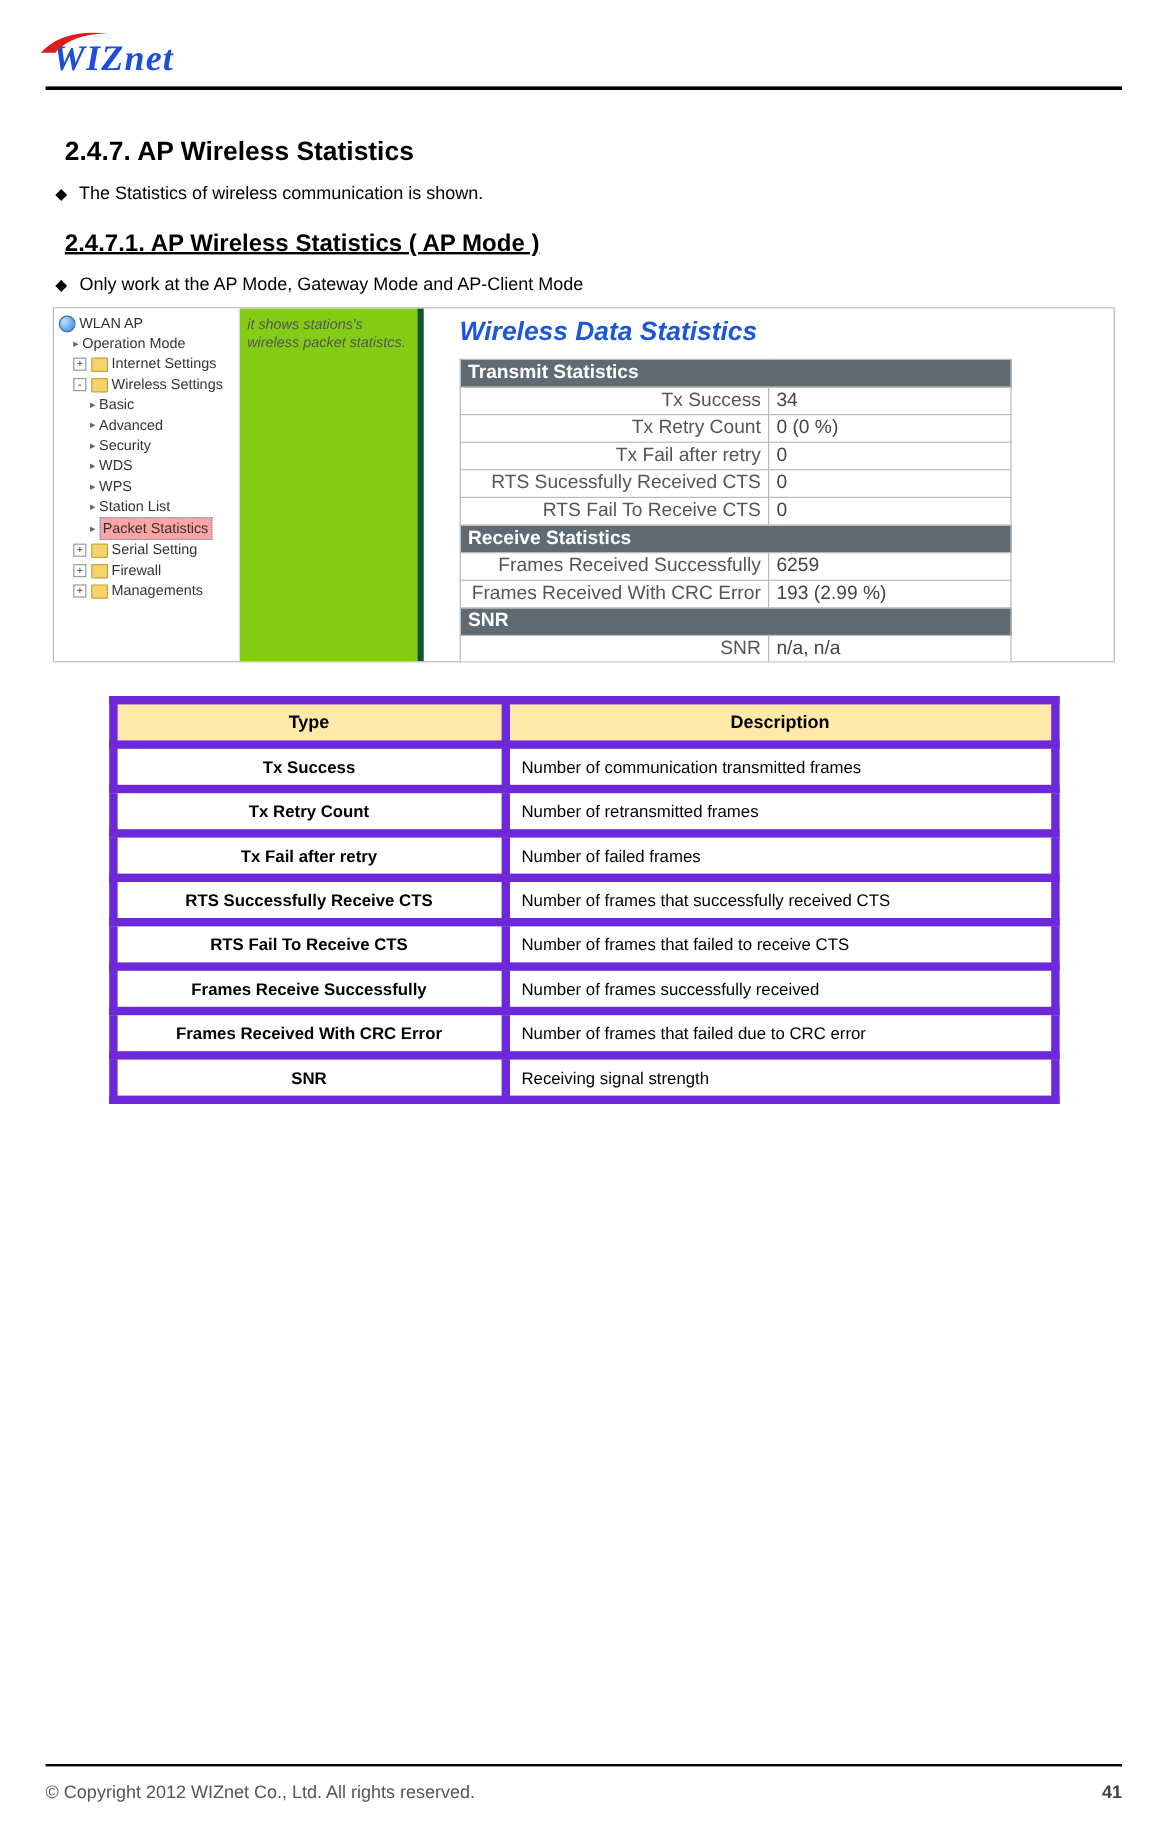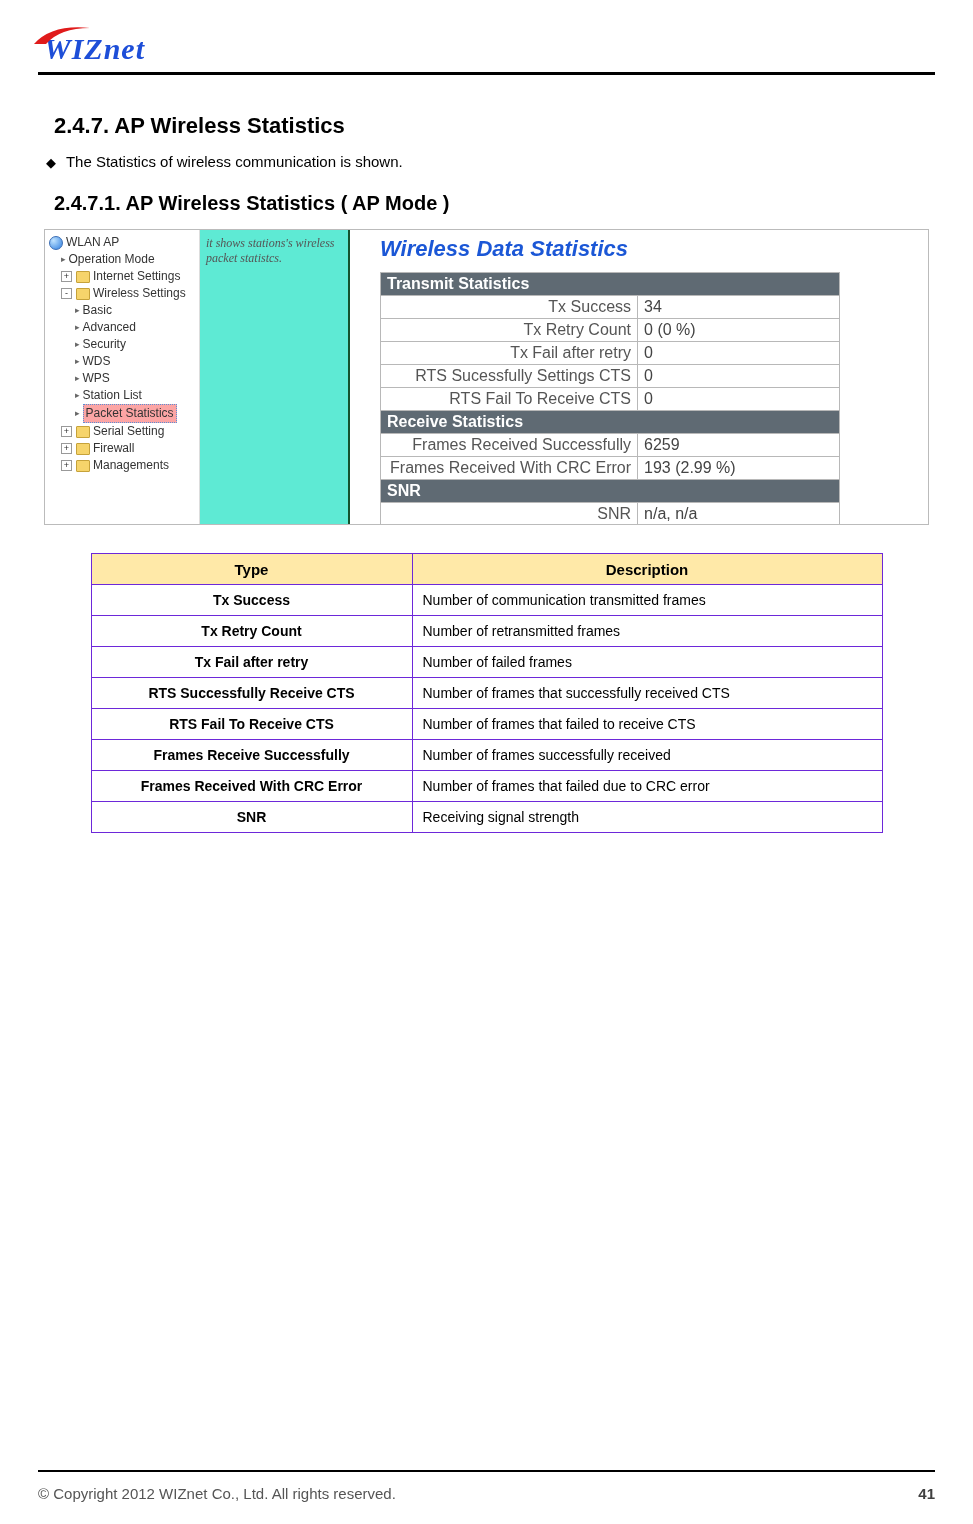--- a/index.html
+++ b/index.html
@@ -10,59 +10,59 @@
   
   .logo-row{height:56px;display:flex;align-items:flex-end;}
   .logo{font-family:"Times New Roman",serif;font-style:italic;font-weight:bold;
     font-size:30px;color:#1d4ed8;letter-spacing:1px;position:relative;margin-left:6px;}
   .logo .swoosh{position:absolute;left:-12px;top:-10px;width:60px;height:26px;}
   .rule-thick{height:3px;background:#000;margin-top:6px;}
 
   
   .content{padding:12px 6px 0 6px;}
   h2.sec{font-size:22px;font-weight:bold;margin:26px 0 14px 10px;}
-  h3.sec{font-size:20px;font-weight:bold;margin:22px 0 14px 10px;}
+  h3.sec{font-size:20px;font-weight:bold;margin:22px 0 14px 10px;text-decoration:underline;}
   p.bul{font-size:15px;margin:10px 0 10px 2px;}
   p.bul .dia{font-size:13px;margin-right:6px;}
 
   
   .shot{border:1px solid #bbb;display:flex;font-size:12px;color:#333;
     margin-top:8px;height:294px;overflow:hidden;}
   .shot .tree{width:148px;border-right:1px solid #ddd;background:#fff;
     padding:4px 2px 4px 4px;line-height:17px;}
   .tree .l0{display:flex;align-items:center;gap:3px;}
   .tree .l1{display:flex;align-items:center;gap:3px;padding-left:12px;}
   .tree .l2{display:flex;align-items:center;gap:3px;padding-left:26px;}
   .tree .arrow{font-size:9px;color:#666;}
   .tree .fold{width:12px;height:10px;background:#f6d46b;border:1px solid #c6a23a;
     display:inline-block;border-radius:1px;}
   .tree .pm{width:9px;height:9px;border:1px solid #999;font-size:9px;line-height:8px;
     text-align:center;display:inline-block;margin-right:1px;}
   .tree .sel{background:#fca5a5;border:1px dotted #5a8fd6;padding:0 2px;}
   .tree .globe{width:12px;height:12px;border-radius:50%;
     background:radial-gradient(circle at 30% 30%,#bfe3ff,#2f7fe0);
     display:inline-block;border:1px solid #3a6db5;}
-  .shot .hint{width:136px;background:#5eead4;border-right:2px solid #14532d;
-    padding:6px 6px;color:#555;font-style:italic;font-size:12px;line-height:15px;font-family:Liberation Serif, serif;}
+  .shot .hint{width:136px;background:#84cc16;border-right:5px solid #14532d;
+    padding:6px 6px;color:#555;font-style:italic;font-size:12px;line-height:15px;}
   .shot .main{flex:1;padding:4px 10px 10px 30px;}
   .main h4{color:#1b57d6;font-size:22px;font-style:italic;font-weight:bold;
     margin:2px 0 10px 0;font-family:Arial,sans-serif;}
   table.stats{border-collapse:collapse;width:460px;font-size:16px;}
   table.stats td{border:1px solid #b8b8b8;padding:2px 6px;height:16px;}
   table.stats td.lbl{width:56%;text-align:right;color:#555;background:#fff;}
   table.stats td.val{background:#fff;color:#444;}
   table.stats tr.hdr td{background:#5f6a73;color:#fff;font-weight:bold;text-align:left;}
   .resetrow{width:460px;text-align:right;margin-top:6px;}
   .btn{font-size:12px;border:1px solid #999;background:#b91c1c;
     padding:2px 8px;border-radius:2px;}
 
   
   table.desc{border-collapse:collapse;margin:28px auto 0 auto;width:792px;
     font-size:14px;border:1.6px solid #000;}
-  table.desc th,table.desc td{border:1px solid #6d28d9;padding:5px 10px;height:20px;}
+  table.desc th,table.desc td{border:7px solid #6d28d9;padding:5px 10px;height:20px;}
   table.desc th{background:#ffe9a8;font-weight:bold;text-align:center;font-size:15px;}
   table.desc td.t{font-weight:bold;text-align:center;width:300px;}
   table.desc td.d{text-align:left;}
 
   
   .footer-rule{height:2px;background:#000;position:absolute;left:38px;right:38px;bottom:52px;}
   .footer{position:absolute;left:38px;right:38px;bottom:22px;
     display:flex;justify-content:space-between;font-size:15px;color:#555;}
   .footer .pg{font-weight:bold;color:#404040;}
 </style>
@@ -85,20 +85,24 @@
 
     <h2 class="sec">2.4.7.  AP  Wireless  Statistics</h2>
 
     <p class="bul">
       <span class="dia">◆</span>
       <span>The Statistics of wireless communication is shown.</span>
     </p>
 
     <h3 class="sec">2.4.7.1. AP Wireless Statistics ( AP Mode )</h3>
 
+    <p class="bul">
+      <span class="dia">◆</span>
+      <span>Only work at the AP Mode, Gateway Mode and AP-Client Mode</span>
+    </p>
 
     <div class="shot">
 
       <div class="tree">
         <div class="l0">
           <span class="globe"></span>
           <span>WLAN AP</span>
         </div>
         <div class="l1">
           <span class="arrow">▸</span>
@@ -177,21 +181,21 @@
           </tr>
           <tr>
             <td class="lbl">Tx Retry Count</td>
             <td class="val">0 (0 %)</td>
           </tr>
           <tr>
             <td class="lbl">Tx Fail after retry</td>
             <td class="val">0</td>
           </tr>
           <tr>
-            <td class="lbl">RTS Sucessfully Settings CTS</td>
+            <td class="lbl">RTS Sucessfully Received CTS</td>
             <td class="val">0</td>
           </tr>
           <tr>
             <td class="lbl">RTS Fail To Receive CTS</td>
             <td class="val">0</td>
           </tr>
 
           <tr class="hdr">
                 <td colspan="2">Receive Statistics</td>
               </tr>

